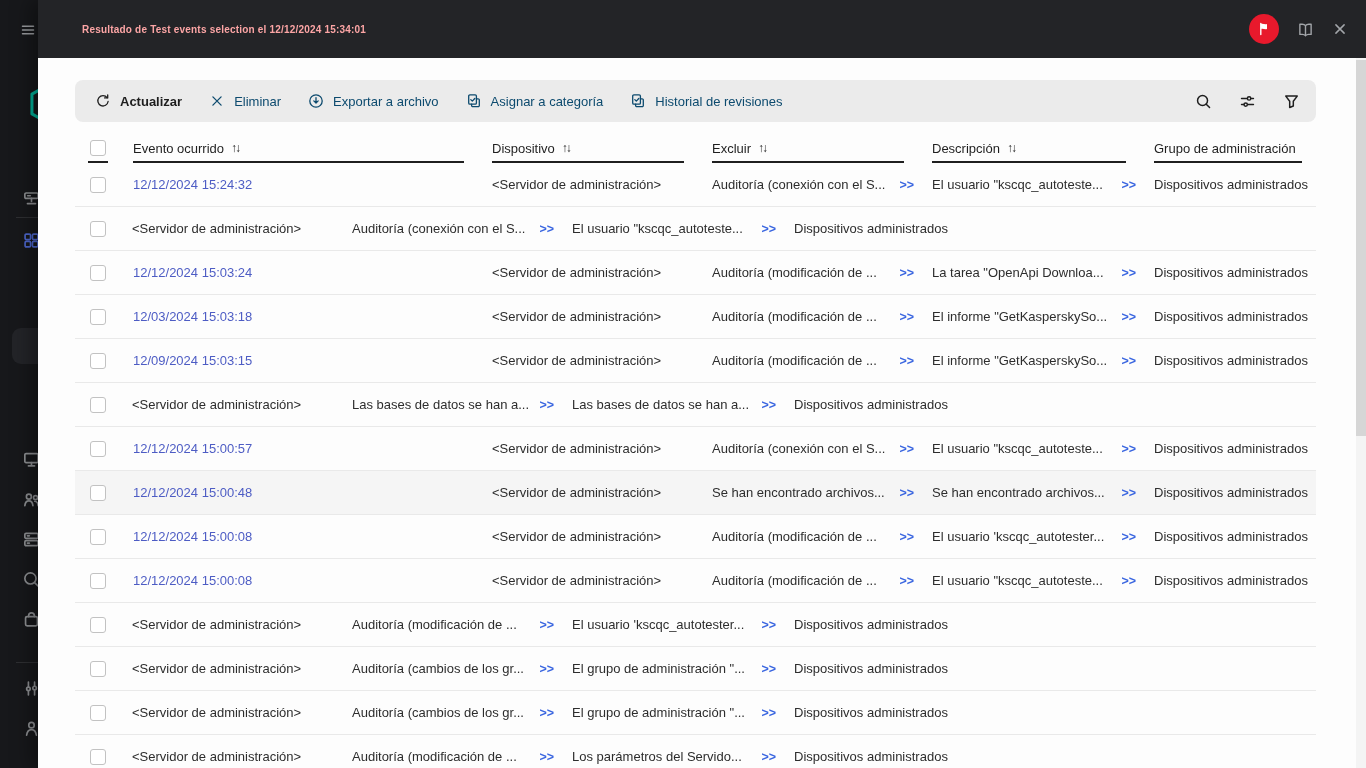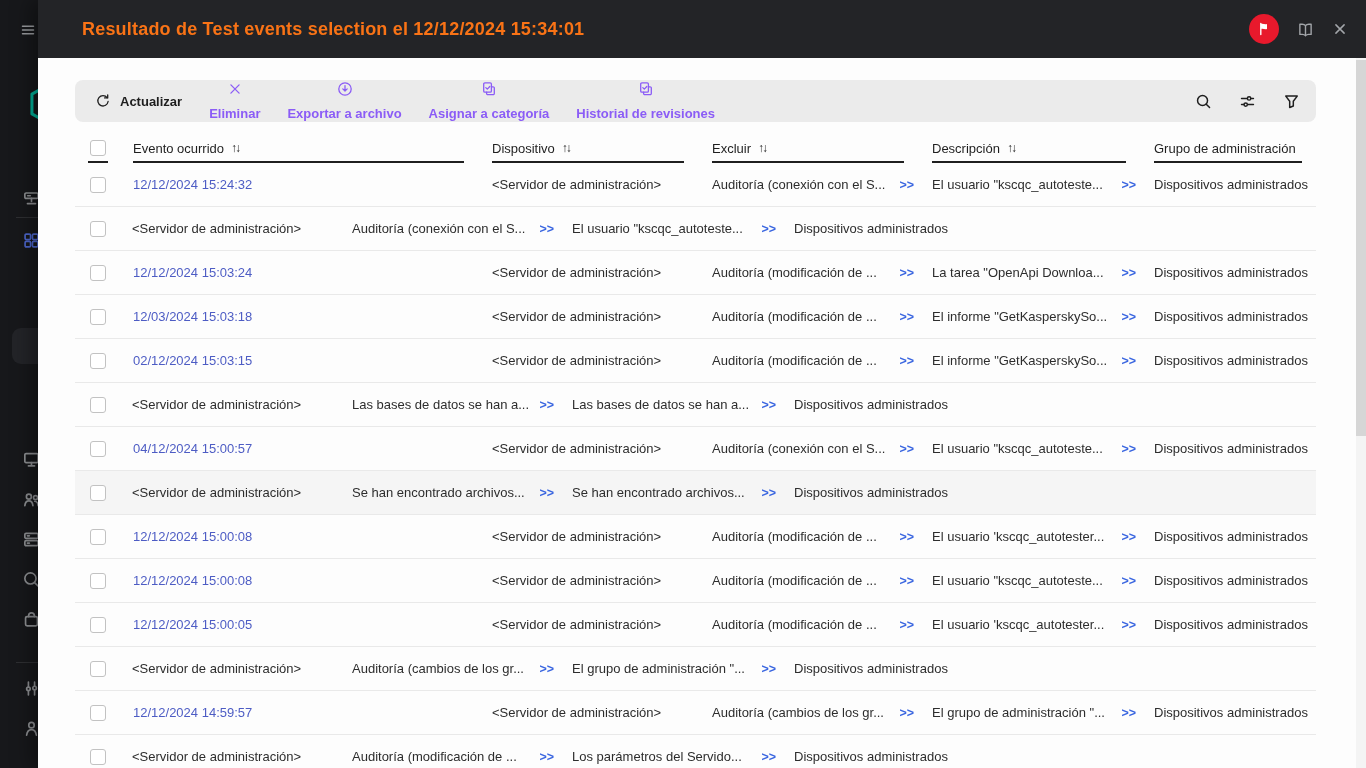--- a/index.html
+++ b/index.html
@@ -10,30 +10,30 @@
   }
   
   .sidebar{position:absolute;left:0;top:0;width:56px;height:768px;background:#17181b;z-index:1;}
   .side-item{position:absolute;display:block;line-height:0;}
   .side-item svg{display:block;}
   .side-divider{position:absolute;left:16px;width:26px;height:1px;background:#2e2f32;}
   .side-box{position:absolute;left:12px;width:42px;height:36px;border-radius:9px;background:#232428;}
   
   .panel{position:absolute;left:38px;top:0;right:0;bottom:0;background:#fdfdfd;z-index:2;box-shadow:-8px 0 18px rgba(0,0,0,.35);}
   .panel-header{height:58px;background:#232427;display:flex;align-items:center;padding:0 18px 0 44px;box-sizing:border-box;}
-  .panel-title{flex:1;color:#f97316;font-size:18px;font-weight:700;letter-spacing:.2px;}
+  .panel-title{flex:1;color:#fca5a5;font-size:10px;font-weight:700;letter-spacing:.2px;}
   .header-actions{display:flex;align-items:center;gap:18px;}
   .flag-badge{width:30px;height:30px;border-radius:50%;display:flex;align-items:center;justify-content:center;color:#fff;cursor:pointer;}
   .hdr-icon{color:#a2a5a9;cursor:pointer;line-height:0;}
   
   .toolbar{position:absolute;left:37px;top:80px;width:1241px;height:42px;background:#ebebeb;border-radius:8px;
     display:flex;align-items:center;padding:0 16px 0 20px;box-sizing:border-box;}
   .tb-btn{display:flex;align-items:center;gap:9px;margin-right:27px;font-size:13px;cursor:pointer;white-space:nowrap;}
   .tb-btn.enabled{color:#1e1e1e;font-weight:700;}
-  .tb-btn.disabled{color:#8b5cf6;font-weight:700;flex-direction:column;}
+  .tb-btn.disabled{color:#0c4a6e;font-weight:400;}
   .tb-btn .icn{line-height:0;}
   .tb-right{margin-left:auto;display:flex;align-items:center;gap:27px;color:#1e1e1e;}
   .tb-icon{line-height:0;cursor:pointer;}
   
   .table{position:absolute;left:37px;top:135px;width:1241px;}
   .thead{display:flex;}
   .th{box-sizing:border-box;cursor:pointer;}
   .hcell{display:flex;align-items:center;gap:7px;height:26px;border-bottom:2px solid #1f1f1f;margin-right:14px;
     font-size:13px;color:#1f1f1f;white-space:nowrap;overflow:hidden;}
   .sort{font-size:12px;color:#1f1f1f;letter-spacing:-2px;}
@@ -287,21 +287,21 @@
           <div class="c4 cell-flex">
             <span class="cell-txt">El informe "GetKasperskySo...</span>
             <span class="chev">&gt;&gt;</span>
           </div>
           <div class="c5 cell-txt">Dispositivos administrados</div>
         </div>
         <div class="tr">
           <div class="c-cb">
             <div class="checkbox"></div>
           </div>
-          <div class="c1"><span class="time-link">02/12/2024 15:03:15</span></div>
+          <div class="c1"><span class="time-link">12/09/2024 15:03:15</span></div>
           <div class="c2 cell-txt">&lt;Servidor de administración&gt;</div>
           <div class="c3 cell-flex">
             <span class="cell-txt">Auditoría (modificación de ...</span>
             <span class="chev">&gt;&gt;</span>
           </div>
           <div class="c4 cell-flex">
             <span class="cell-txt">El informe "GetKasperskySo...</span>
             <span class="chev">&gt;&gt;</span>
           </div>
           <div class="c5 cell-txt">Dispositivos administrados</div>
@@ -318,36 +318,37 @@
           <div class="c4 cell-flex">
             <span class="cell-txt">Las bases de datos se han a...</span>
             <span class="chev">&gt;&gt;</span>
           </div>
           <div class="c5 cell-txt">Dispositivos administrados</div>
         </div>
         <div class="tr">
           <div class="c-cb">
             <div class="checkbox"></div>
           </div>
-          <div class="c1"><span class="time-link">04/12/2024 15:00:57</span></div>
+          <div class="c1"><span class="time-link">12/12/2024 15:00:57</span></div>
           <div class="c2 cell-txt">&lt;Servidor de administración&gt;</div>
           <div class="c3 cell-flex">
             <span class="cell-txt">Auditoría (conexión con el S...</span>
             <span class="chev">&gt;&gt;</span>
           </div>
           <div class="c4 cell-flex">
             <span class="cell-txt">El usuario "kscqc_autoteste...</span>
             <span class="chev">&gt;&gt;</span>
           </div>
           <div class="c5 cell-txt">Dispositivos administrados</div>
         </div>
         <div class="tr hl">
           <div class="c-cb">
             <div class="checkbox"></div>
           </div>
+          <div class="c1"><span class="time-link">12/12/2024 15:00:48</span></div>
           <div class="c2 cell-txt">&lt;Servidor de administración&gt;</div>
           <div class="c3 cell-flex">
             <span class="cell-txt">Se han encontrado archivos...</span>
             <span class="chev">&gt;&gt;</span>
           </div>
           <div class="c4 cell-flex">
             <span class="cell-txt">Se han encontrado archivos...</span>
             <span class="chev">&gt;&gt;</span>
           </div>
           <div class="c5 cell-txt">Dispositivos administrados</div>
@@ -381,21 +382,20 @@
           <div class="c4 cell-flex">
             <span class="cell-txt">El usuario "kscqc_autoteste...</span>
             <span class="chev">&gt;&gt;</span>
           </div>
           <div class="c5 cell-txt">Dispositivos administrados</div>
         </div>
         <div class="tr">
           <div class="c-cb">
             <div class="checkbox"></div>
           </div>
-          <div class="c1"><span class="time-link">12/12/2024 15:00:05</span></div>
           <div class="c2 cell-txt">&lt;Servidor de administración&gt;</div>
           <div class="c3 cell-flex">
             <span class="cell-txt">Auditoría (modificación de ...</span>
             <span class="chev">&gt;&gt;</span>
           </div>
           <div class="c4 cell-flex">
             <span class="cell-txt">El usuario 'kscqc_autotester...</span>
             <span class="chev">&gt;&gt;</span>
           </div>
           <div class="c5 cell-txt">Dispositivos administrados</div>
@@ -412,21 +412,20 @@
           <div class="c4 cell-flex">
             <span class="cell-txt">El grupo de administración "...</span>
             <span class="chev">&gt;&gt;</span>
           </div>
           <div class="c5 cell-txt">Dispositivos administrados</div>
         </div>
         <div class="tr">
           <div class="c-cb">
             <div class="checkbox"></div>
           </div>
-          <div class="c1"><span class="time-link">12/12/2024 14:59:57</span></div>
           <div class="c2 cell-txt">&lt;Servidor de administración&gt;</div>
           <div class="c3 cell-flex">
             <span class="cell-txt">Auditoría (cambios de los gr...</span>
             <span class="chev">&gt;&gt;</span>
           </div>
           <div class="c4 cell-flex">
             <span class="cell-txt">El grupo de administración "...</span>
             <span class="chev">&gt;&gt;</span>
           </div>
           <div class="c5 cell-txt">Dispositivos administrados</div>

